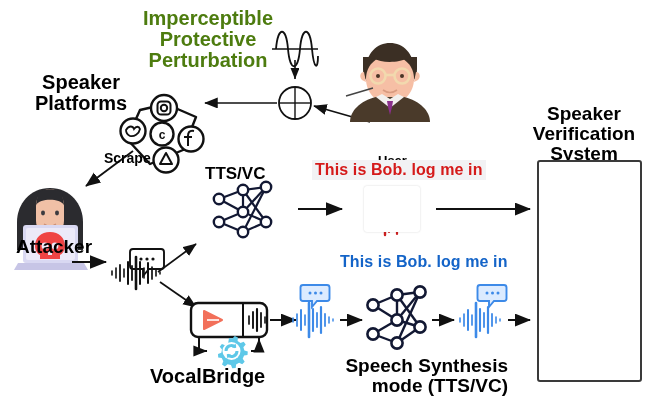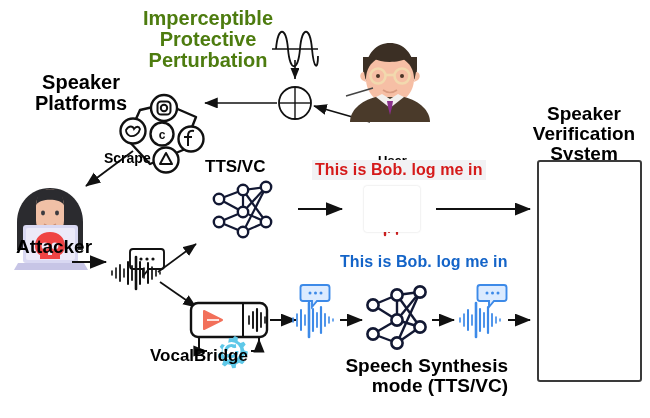--- a/index.html
+++ b/index.html
@@ -6,24 +6,24 @@
   body{width:650px;height:418px;position:relative;overflow:hidden;
        font-family:"Liberation Sans",sans-serif;color:#000;}
   .abs{position:absolute;}
   .lbl{font-weight:bold;line-height:1.06;text-align:center;white-space:pre-line;}
 
   
   #perturb-label{left:118px;top:8px;width:180px;font-size:20px;color:#4d7c0f;}
   #public-label{left:18px;top:72px;width:126px;font-size:20px;}
   #scrape-label{left:60px;top:150px;font-size:14px;font-weight:bold;margin-left:44px;}
   #attacker-label{left:16px;top:236px;font-size:19px;font-weight:bold;text-align:center;}
-  #ttsvc-label{left:205px;top:157px;font-size:17px;font-weight:bold;}
+  #ttsvc-label{left:205px;top:164px;font-size:17px;font-weight:bold;}
   #user-label{left:378px;top:105px;font-size:13px;font-weight:bold;margin-top:48px;}
   #svs-label{left:520px;top:60px;width:128px;font-size:19px;margin-top:44px;}
-  #vocalbridge-label{left:150px;top:346px;font-size:17px;font-weight:bold;}
+  #vocalbridge-label{left:150px;top:365px;font-size:20px;font-weight:bold;}
   #synth-label{left:288px;top:356px;width:220px;font-size:19px;text-align:right;}
   #red-text{left:312px;top:160px;font-size:16px;font-weight:bold;color:#d51a1a;
             background:#f2f2f4;padding:1px 3px;letter-spacing:.1px;}
   #blue-text{left:340px;top:253px;font-size:16px;font-weight:bold;color:#1464c8;
              letter-spacing:.1px;}
 
   
   #layer{position:absolute;left:0;top:0;width:650px;height:418px;}
 
   

